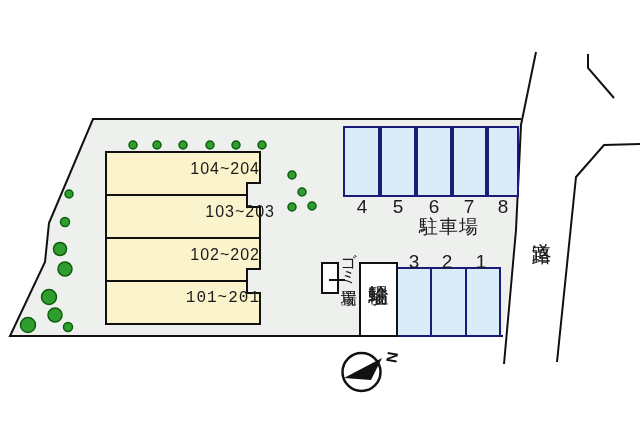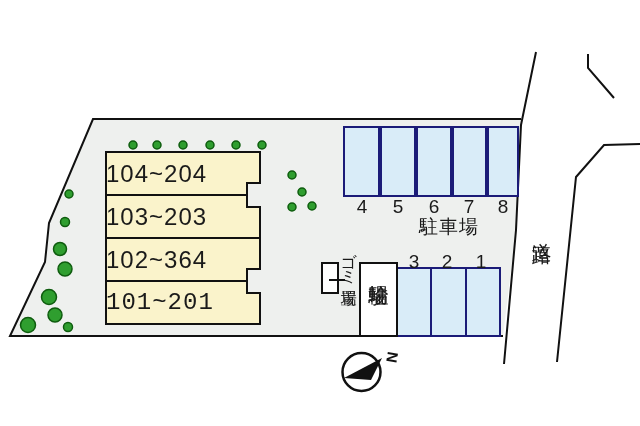--- a/index.html
+++ b/index.html
@@ -2,21 +2,21 @@
 <html><head>
 <meta charset="utf-8">
 <style>
   html,body{margin:0;padding:0;background:#fff;}
   .stage{
     position:relative;width:640px;height:426px;background:#ffffff;overflow:hidden;
     font-family:"Liberation Sans","DejaVu Sans",sans-serif;color:#1a1a1a;
   }
   .stage svg{position:absolute;left:0;top:0;}
   .lbl{position:absolute;line-height:1.05;white-space:nowrap;color:#1a1a1a;}
-  .room{left:106px;width:154px;text-align:left;font-size:24px;letter-spacing:1px;}
+  .room{left:106px;width:154px;text-align:right;font-size:16px;letter-spacing:1px;}
   .num{width:30px;text-align:center;font-size:19px;}
   .jp{font-weight:400;}
   .v{writing-mode:vertical-rl;text-orientation:upright;}
 </style>
 </head>
 <body>
 
 <div class="stage">
 
   <svg width="640" height="426" viewBox="0 0 640 426">
@@ -75,22 +75,22 @@
     </g>
 
     <g>
       <circle cx="361.5" cy="372" r="19" fill="#ffffff" stroke="#111" stroke-width="2.5"></circle>
       <polygon points="344,378 382,358 371,380" fill="#111"></polygon>
       <text transform="translate(391,357) rotate(100)" text-anchor="middle" dominant-baseline="middle" font-size="15" font-weight="bold" fill="#111">N</text>
     </g>
   </svg>
 
   <div class="lbl room" style="top:161px;">104~204</div>
-  <div class="lbl room" style="top:204px;">103~203</div>
-  <div class="lbl room" style="top:247px;">102~364</div>
+  <div class="lbl room" style="top:204px;padding-left:15px;">103~203</div>
+  <div class="lbl room" style="top:247px;">102~202</div>
   <div class="lbl room" style="top:290px;font-family:Liberation Mono, monospace;">101~201</div>
 
   <div class="lbl num" style="left:347px;top:197px;">4</div>
   <div class="lbl num" style="left:383px;top:197px;">5</div>
   <div class="lbl num" style="left:419px;top:197px;">6</div>
   <div class="lbl num" style="left:454px;top:197px;">7</div>
   <div class="lbl num" style="left:488px;top:197px;">8</div>
 
   <div class="lbl jp" style="left:394px;top:217px;width:110px;text-align:center;font-size:19px;letter-spacing:1px;">駐車場</div>
 

